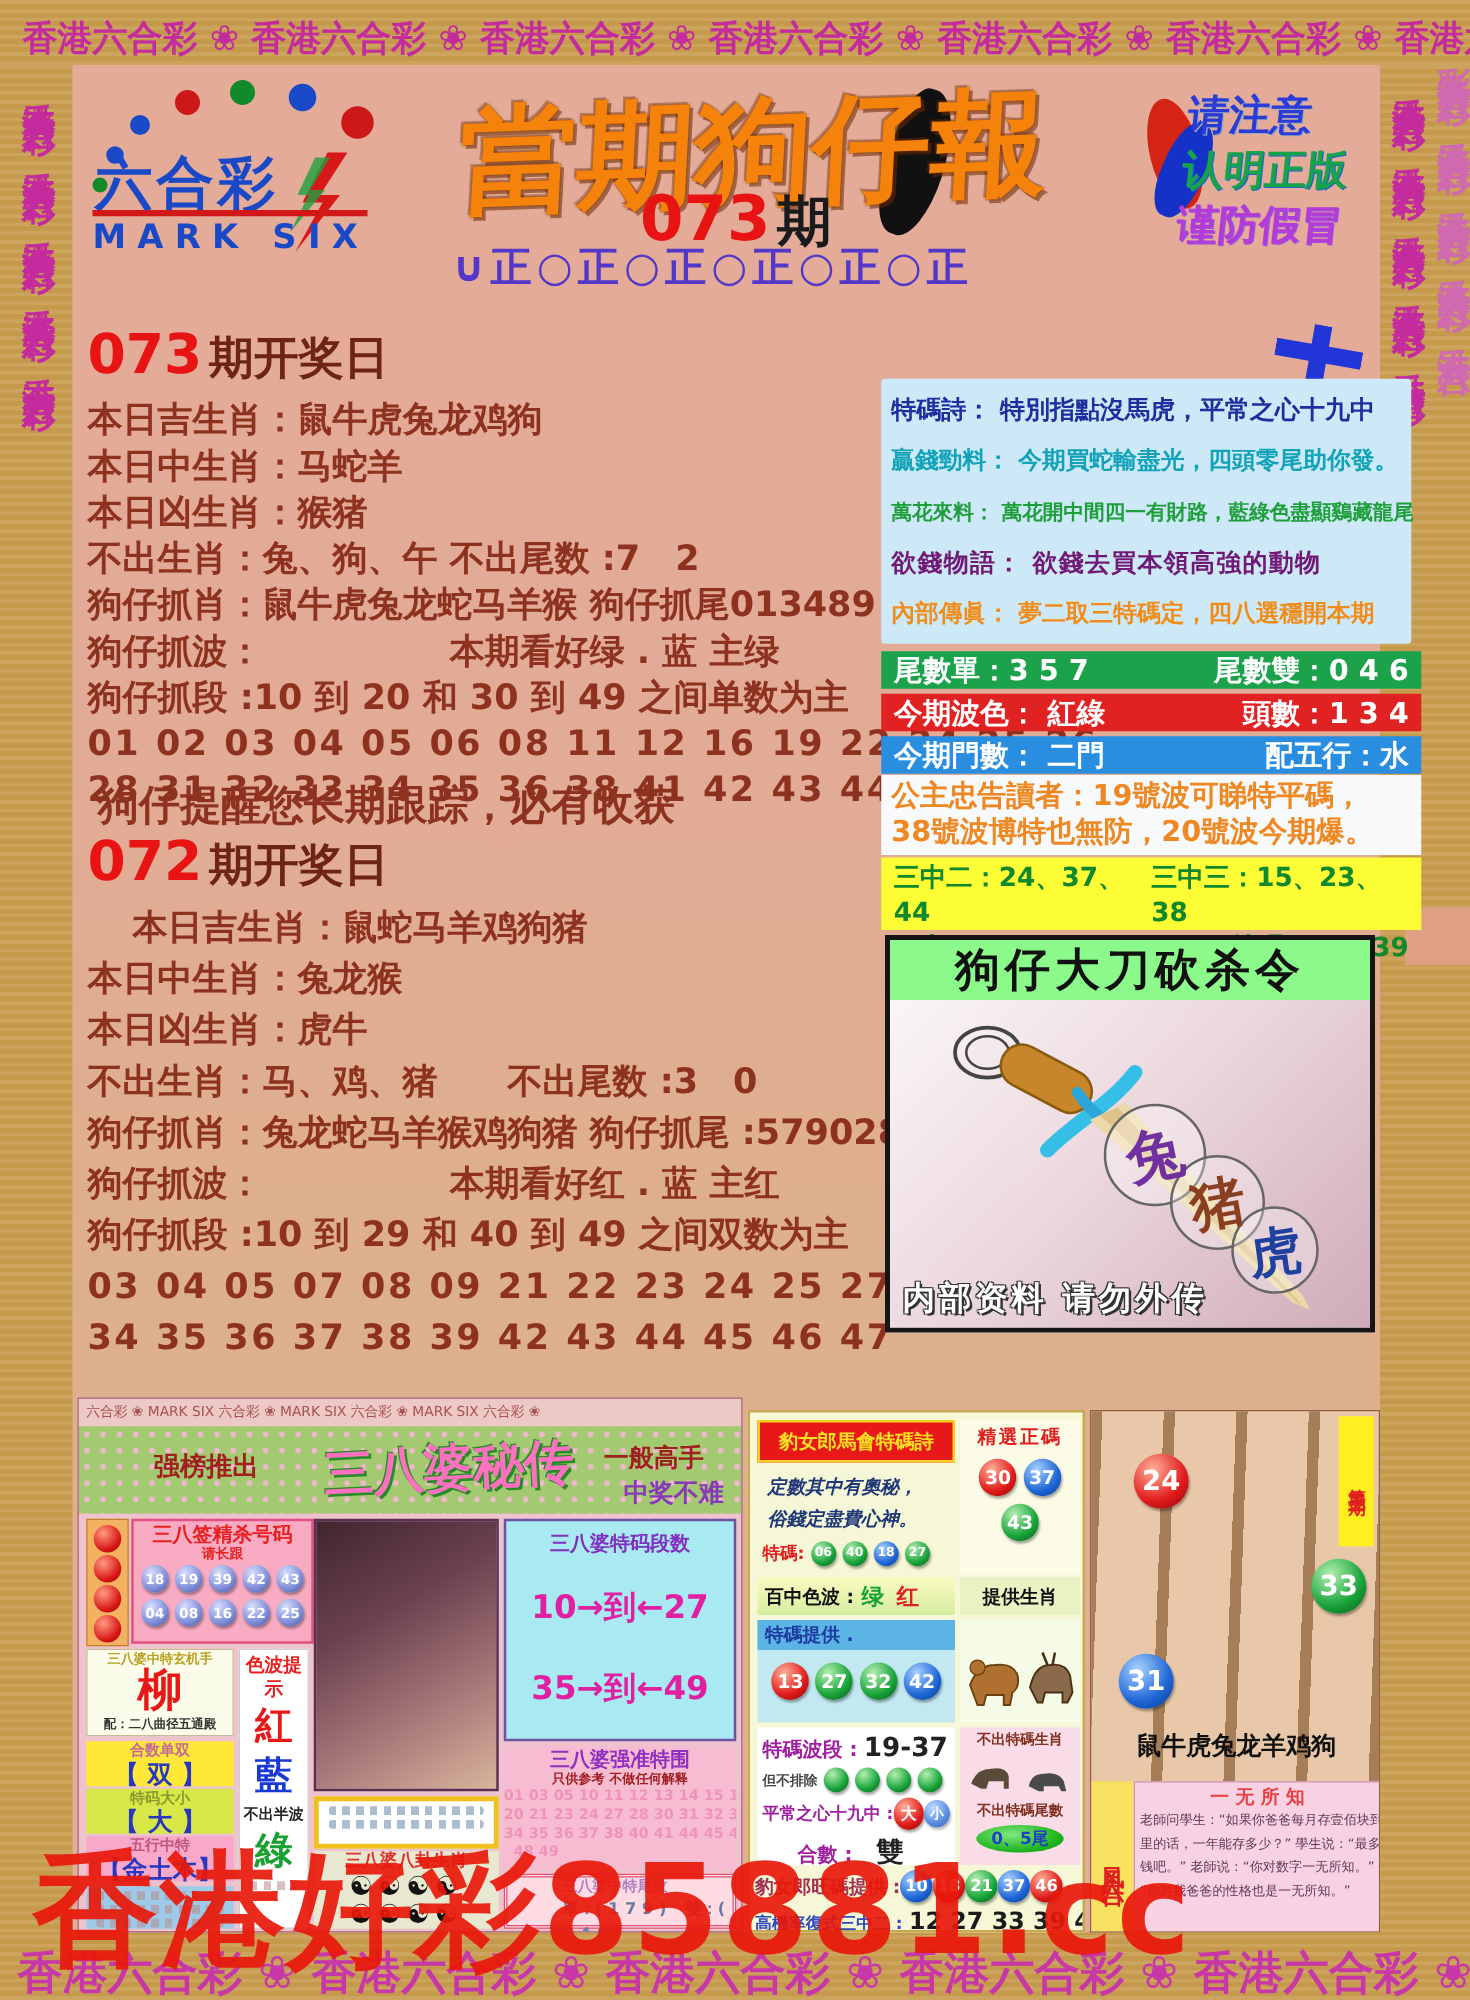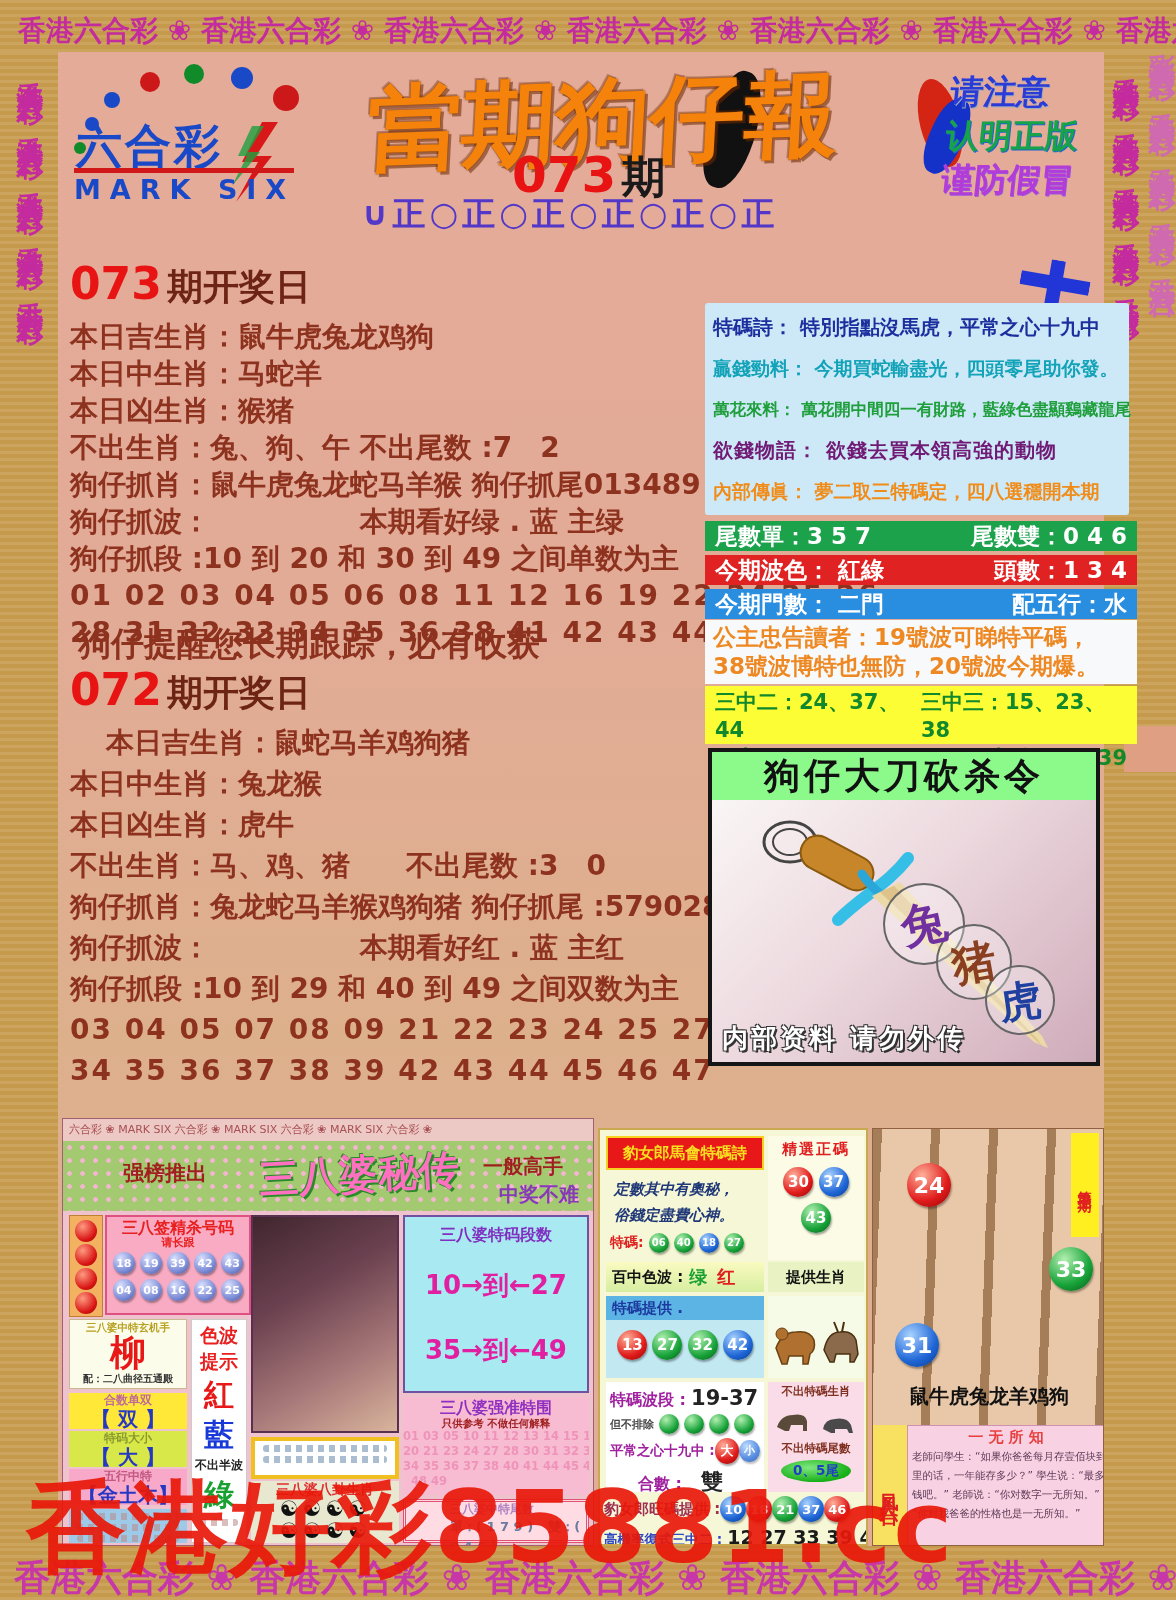--- a/index.html
+++ b/index.html
@@ -250,21 +250,21 @@
       <div class="bracket">【金土木】</div>
     </div>
 
     <div class="abs" style="left:6px;top:390px;width:118px;height:34px;background:#9ccae8;">
       <div class="stripes"></div>
       <div class="stripes"></div>
       <div class="stripes"></div>
     </div>
 
     <div class="abs" style="left:128px;top:200px;width:56px;height:224px;background:#fff;border:1px solid #ccc;box-sizing:border-box;text-align:center;">
-      <div style="font-size:19px;font-weight:bold;color:#e82020;margin-top:3px;">色波提示</div>
+      <div style="font-size:15px;font-weight:bold;color:#e82020;margin-top:3px;">色波提示</div>
       <div style="font-size:30px;font-weight:bold;color:#e81818;line-height:40px;">紅</div>
       <div style="font-size:30px;font-weight:bold;color:#1838d8;line-height:40px;">藍</div>
       <div style="font-size:12px;font-weight:bold;color:#222;line-height:20px;">不出半波</div>
       <div style="font-size:30px;font-weight:bold;color:#18a030;line-height:40px;">綠</div>
       <div class="stripes"></div>
     </div>
 
     <div class="abs photoA" style="left:188px;top:96px;width:148px;height:218px;border:2px solid #5a3050;box-sizing:border-box;"></div>
     <div class="abs" style="left:188px;top:318px;width:148px;height:42px;background:#fff;border:4px solid #f0c020;box-sizing:border-box;">
       <div class="stripes" style="background:repeating-linear-gradient(90deg,#68a 0 6px,transparent 6px 11px);"></div>

